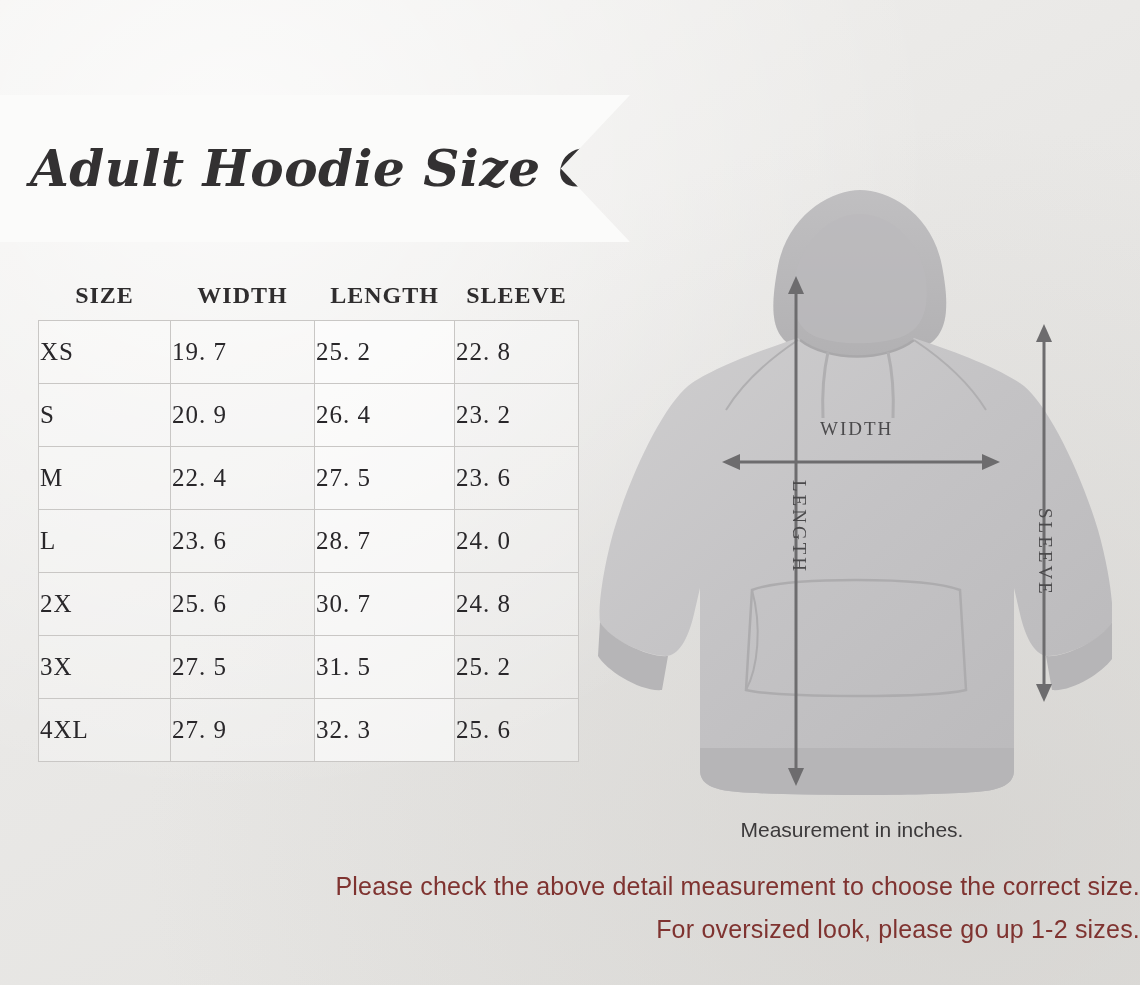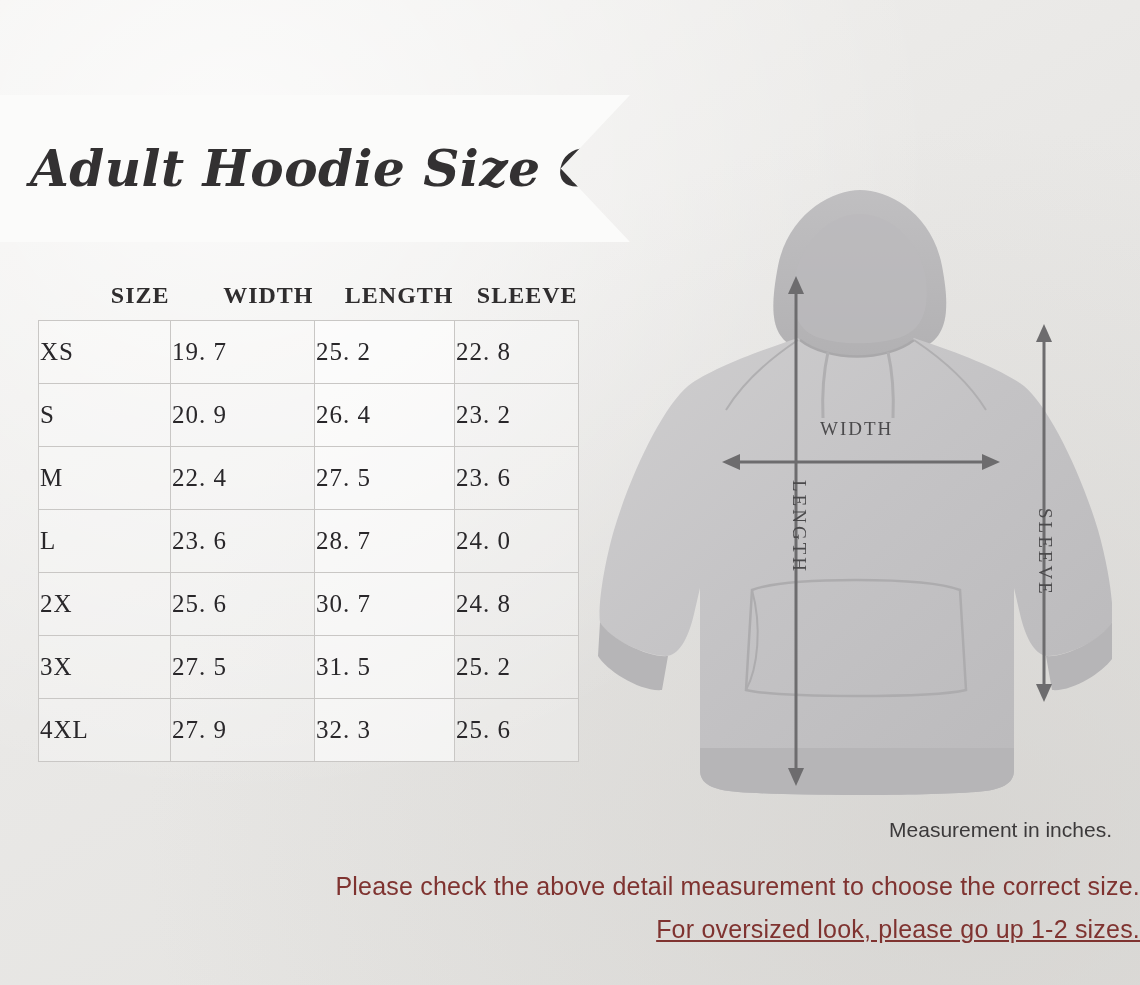--- a/index.html
+++ b/index.html
@@ -63,21 +63,21 @@
     table-layout: fixed;
   }
   table.size-table thead th {
     font-family: "Liberation Serif", serif;
     font-weight: bold;
     font-size: 24px;
     color: #2f2d2e;
     letter-spacing: 1px;
     padding-bottom: 11px;
     border: none;
-    text-align: right;
+    text-align: center;
   }
   table.size-table tbody td {
     border: 1px solid #c9c7c5;
     height: 60px;
     font-size: 25px;
     color: #29272a;
     font-family: "Liberation Serif", serif;
     letter-spacing: 1px;
     background: rgba(255,255,255,0.30);
   }
@@ -122,21 +122,21 @@
     top: 338px;
     writing-mode: vertical-rl;
     letter-spacing: 3px;
   }
 
   .measure-note {
     position: absolute;
     left: 592px;
     top: 818px;
     width: 520px;
-    text-align: right;
+    text-align: center;
     font-family: "Liberation Sans", sans-serif;
     font-size: 21px;
     color: #3c3a3b;
   }
 
   
   .footer {
     position: absolute;
     left: 0;
     top: 872px;
@@ -146,21 +146,20 @@
     font-family: "Liberation Sans", sans-serif;
   }
   .footer-line1 {
     font-size: 25px;
     letter-spacing: 0.2px;
   }
   .footer-line2 {
     font-size: 25px;
     margin-top: 14px;
     letter-spacing: 0.2px;
-    text-decoration: underline;
   }
 </style>
 </head>
 <body>
 
 <div class="bg-wash"></div>
 
 <div class="banner">
   <div class="banner-title">Adult Hoodie Size Chart</div>
 </div>

